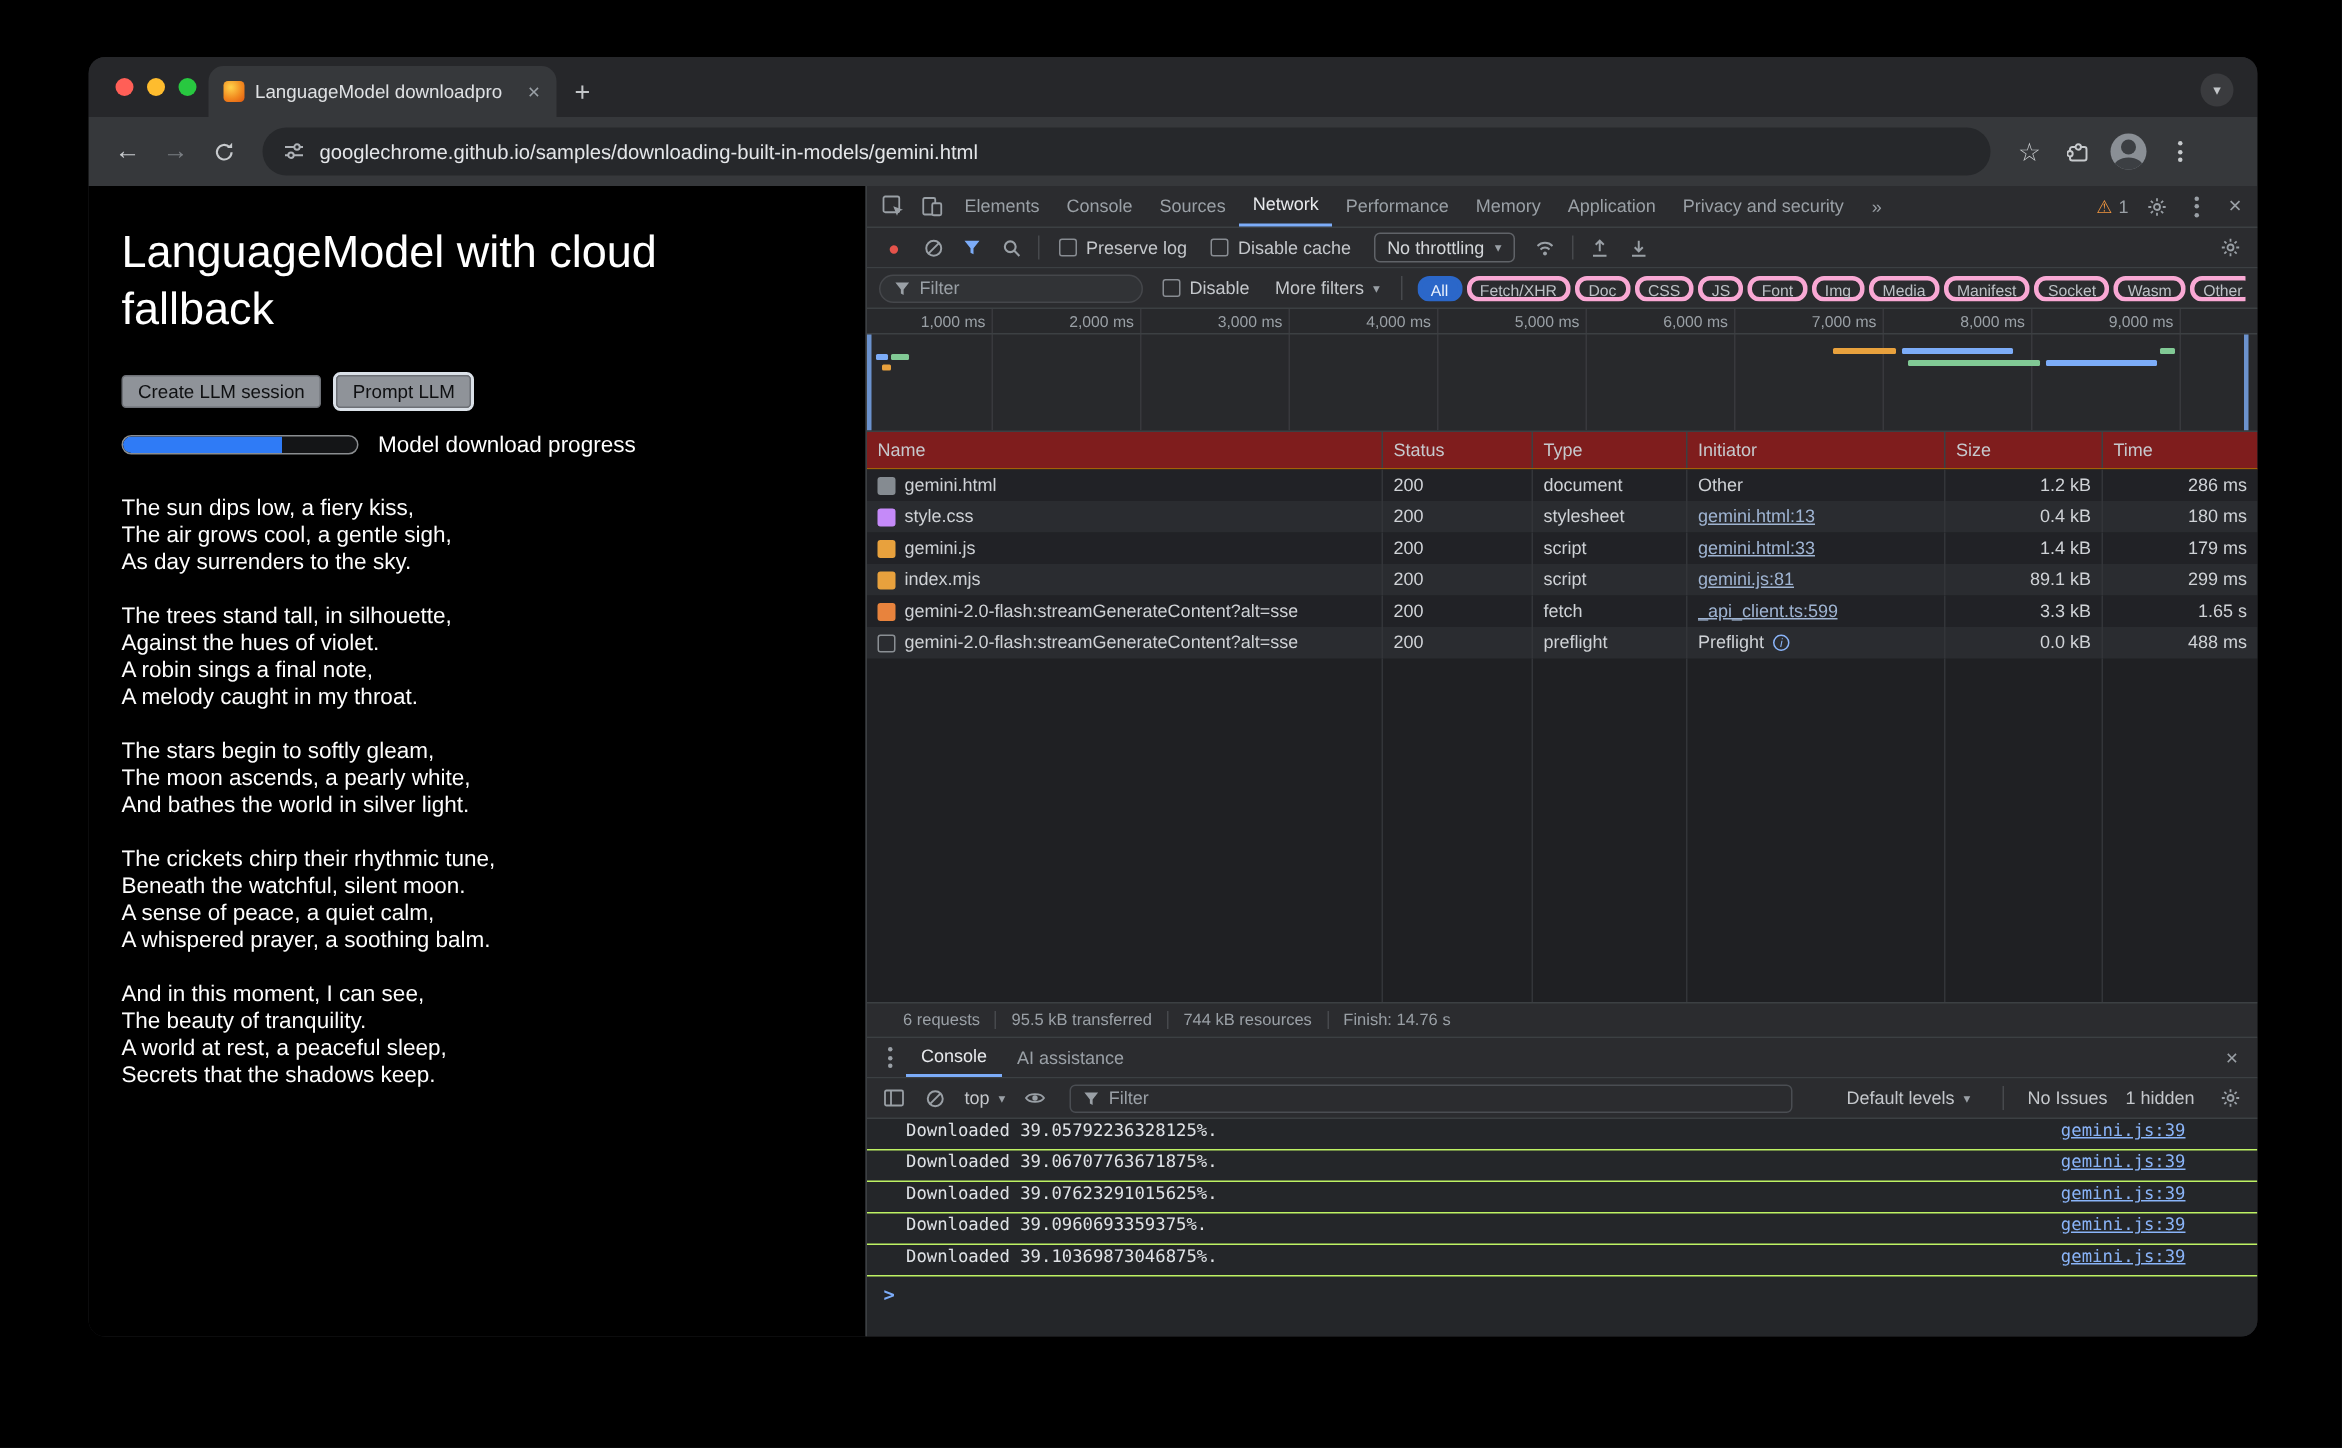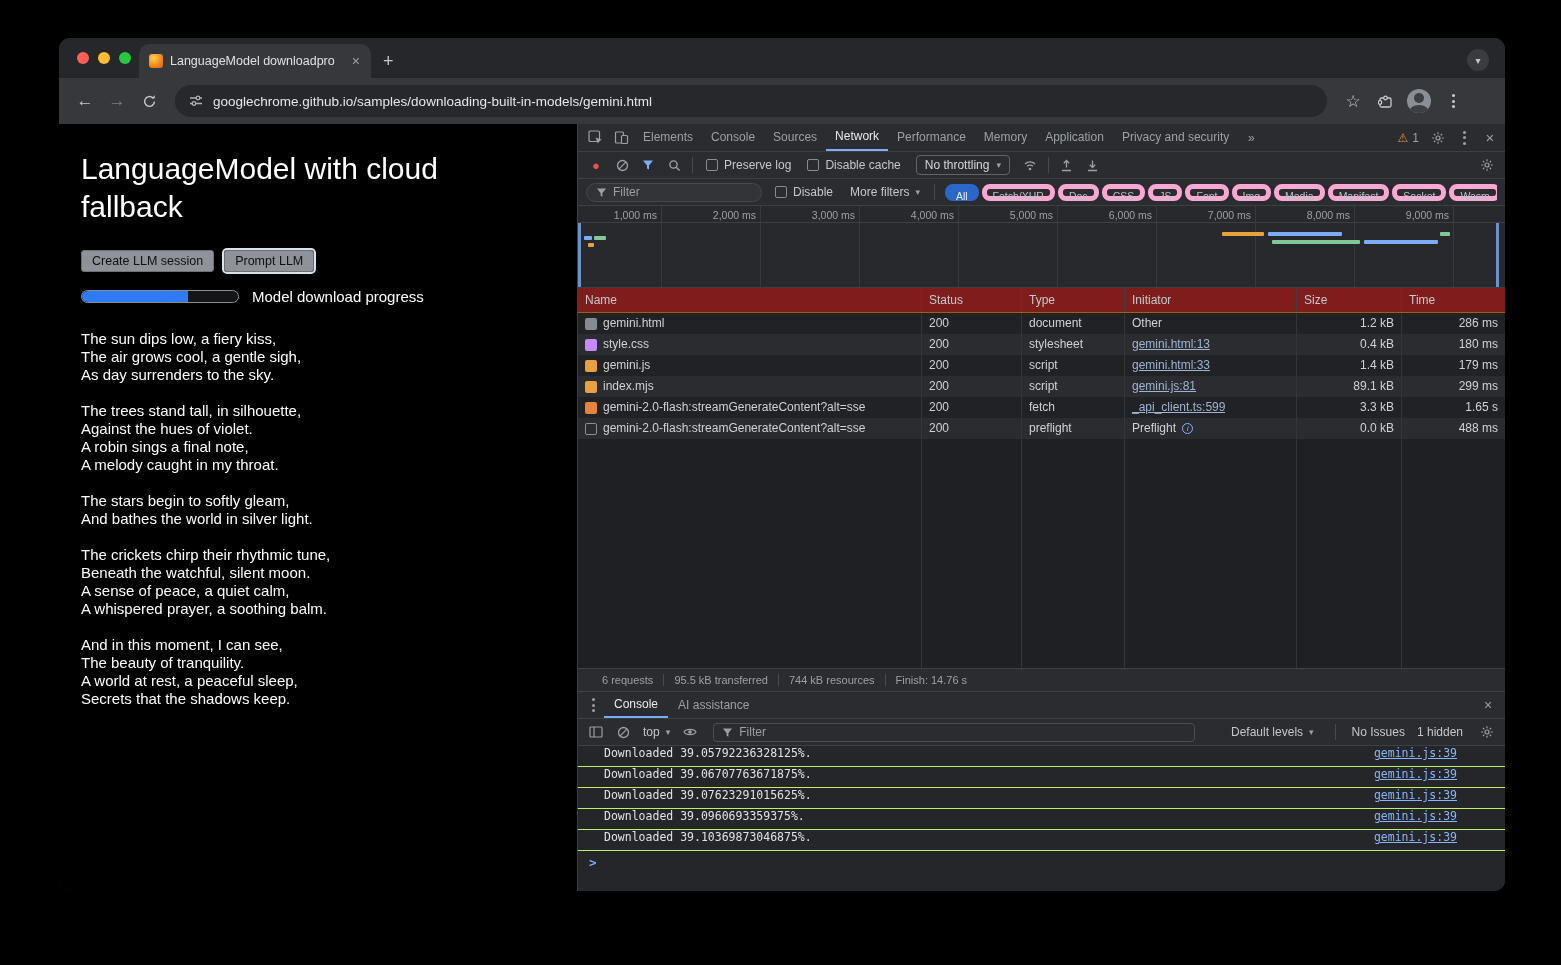--- a/index.html
+++ b/index.html
@@ -67,21 +67,21 @@
   .vsep{width:1px;height:16px;background:#47494d;margin:0 4px;flex:0 0 1px}
   .cklabel{display:flex;align-items:center;gap:6px;color:#c4c7cb;padding:0 7px;white-space:nowrap}
   .cb{width:12px;height:12px;border:1px solid #888c92;border-radius:2px;flex:0 0 12px}
   .throttle{display:flex;align-items:center;gap:7px;border:1px solid #606368;border-radius:4px;
     height:20px;padding:0 8px;margin:0 6px;color:#d4d7da;white-space:nowrap}
   .caret{color:#9aa0a6;font-size:9px}
   .dt-filterbar{flex:0 0 27px;padding:0 8px;gap:6px;overflow:hidden}
   .f-input{flex:0 0 176px;height:19px;background:#313336;border:1px solid #45474b;border-radius:10px;
     display:flex;align-items:center;gap:6px;padding:0 9px;color:#9aa0a6}
   .chips{display:flex;gap:3px;align-items:center;overflow:hidden}
-  .chip{border:5px solid #f9a8d4;border-radius:8px;height:17px;line-height:15px;padding:0 6px;
+  .chip{border:3px solid #f9a8d4;border-radius:8px;height:17px;line-height:15px;padding:0 6px;
     font-size:10.5px;color:#bdc1c6;white-space:nowrap}
   .chip.sel{background:#2b67c9;border-color:#2b67c9;color:#eaf1fd}
   .mfilters{display:flex;align-items:center;gap:6px;color:#c4c7cb;white-space:nowrap;padding:0 4px}
   
   .dt-timeline{position:relative;flex:0 0 82px;background:#28292c;border-bottom:1px solid #3c4043;overflow:hidden}
   .tl-head{position:absolute;left:0;right:0;top:0;height:17px;border-bottom:1px solid #3c4043}
   .tll{position:absolute;top:3px;width:70px;text-align:right;font-size:10.5px;color:#9aa0a6}
   .gl{position:absolute;top:0;bottom:0;width:1px;background:#38393d}
   .tbar{position:absolute;height:4px;border-radius:1px}
   .tbar.o{background:#e8a13d}.tbar.b{background:#7cacf8}.tbar.g{background:#81c995}
@@ -217,20 +217,21 @@
           <div>As day surrenders to the sky.</div>
         </div>
         <div class="stanza">
           <div>The trees stand tall, in silhouette,</div>
           <div>Against the hues of violet.</div>
           <div>A robin sings a final note,</div>
           <div>A melody caught in my throat.</div>
         </div>
         <div class="stanza">
           <div>The stars begin to softly gleam,</div>
+          <div>The moon ascends, a pearly white,</div>
           <div>And bathes the world in silver light.</div>
         </div>
         <div class="stanza">
           <div>The crickets chirp their rhythmic tune,</div>
           <div>Beneath the watchful, silent moon.</div>
           <div>A sense of peace, a quiet calm,</div>
           <div>A whispered prayer, a soothing balm.</div>
         </div>
         <div class="stanza">
           <div>And in this moment, I can see,</div>

